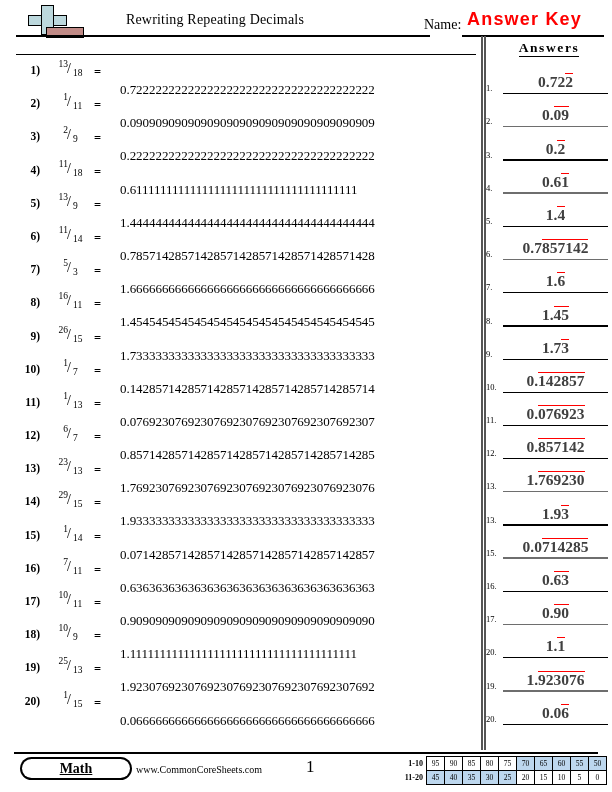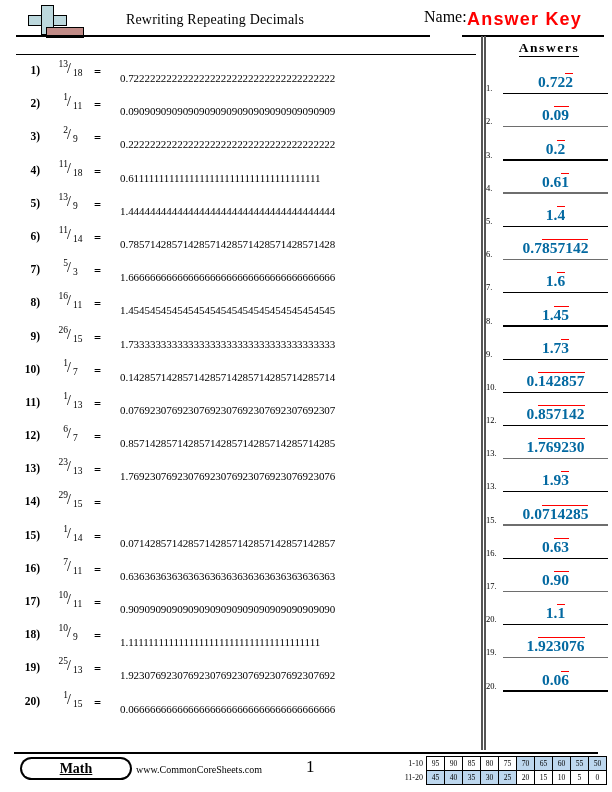--- a/index.html
+++ b/index.html
@@ -14,21 +14,21 @@
   .header{position:absolute;left:0;top:0;width:612px;height:42px;}
   .logo{position:absolute;left:22px;top:5px;width:58px;height:33px;}
   .logo .plus-v{position:absolute;left:19px;top:0px;width:13px;height:30px;background:#bcd8dd;border:1.2px solid #000;box-sizing:border-box;}
   .logo .plus-h{position:absolute;left:6px;top:10px;width:39px;height:11px;background:#bcd8dd;border:1.2px solid #000;box-sizing:border-box;}
   .logo .plus-mask{position:absolute;left:21px;top:12px;width:9px;height:7px;background:#bcd8dd;}
   .logo .bar{position:absolute;left:24px;top:22px;width:38px;height:11px;background:#c08a86;border:1.2px solid #000;box-sizing:border-box;}
   .title-main{
     position:absolute;left:0;top:12px;width:430px;text-align:center;
     font-size:14px;letter-spacing:.2px;
   }
-  .name-label{position:absolute;left:424px;top:8px;font-size:16px;}
+  .name-label{position:absolute;left:424px;top:17px;font-size:14px;}
   .answer-key{
     position:absolute;left:467px;top:9px;
     font-family:Liberation Sans, sans-serif;
     font-size:18px;font-weight:bold;color:#fe0000;letter-spacing:1.2px;
   }
   .hdr-rule-left{position:absolute;left:16px;top:35px;width:414px;height:2px;background:#000;}
   .hdr-rule-right{position:absolute;left:462px;top:35px;width:142px;height:2px;background:#000;}
 
   
   .instruction{
@@ -48,37 +48,37 @@
   .prow{position:relative;height:33.2px;}
   .pnum{
     position:absolute;left:14px;top:6px;width:26px;text-align:right;
     font-size:11.5px;font-weight:bold;
   }
   .frac{position:absolute;left:48px;top:1px;width:44px;height:24px;font-size:12px;}
   .frac .nu{position:absolute;left:0;top:0px;width:20px;text-align:right;font-size:9.5px;}
   .frac .sl{position:absolute;left:19px;top:2px;font-size:14px;}
   .frac .de{position:absolute;left:25px;top:9px;font-size:9.5px;}
   .eq{position:absolute;left:94px;top:7px;font-size:12.5px;font-weight:bold;}
-  .dec{position:absolute;left:120px;top:14px;font-size:11px;white-space:nowrap;letter-spacing:-0.05px;}
+  .dec{position:absolute;left:120px;top:24px;font-size:13px;white-space:nowrap;letter-spacing:-0.05px;}
 
   
   .ans-head{
     position:absolute;left:486px;top:40px;width:126px;text-align:center;
     font-size:13.5px;font-weight:bold;letter-spacing:1.6px;
   }
   .ans-head span{border-bottom:1.6px solid #000;padding-bottom:1px;}
   .answers{position:absolute;left:486px;top:64px;width:126px;}
   .arow{position:relative;height:33.2px;}
   .anum{position:absolute;left:0px;bottom:4px;font-size:8.5px;}
   .aline{position:absolute;left:17px;bottom:3px;width:105px;height:1.2px;background:#000;}
   .aline.grey{background:#6e6e6e;height:1.4px;}
   .aval{
     position:absolute;left:17px;bottom:6px;width:105px;text-align:center;
     font-family:"Liberation Serif", serif;
-    font-size:15.5px;font-weight:bold;color:#0369a1;white-space:nowrap;
+    font-size:15.5px;font-weight:bold;color:#404040;white-space:nowrap;
   }
   .aval .pre{display:inline-block;}
   .aval .rep{display:inline-block;border-top:1.7px solid #fe0000;line-height:1.02;}
 
   
   .foot-rule{position:absolute;left:14px;top:752px;width:584px;height:1.6px;background:#000;}
   .math-badge{
     position:absolute;left:20px;top:757px;width:112px;height:23px;
     background:#000;border-radius:12px;
   }
@@ -90,21 +90,21 @@
   .site{position:absolute;left:136px;top:764px;font-size:10px;}
   .pageno{position:absolute;left:306px;top:757px;font-size:17px;}
 
   .scale{position:absolute;left:396px;top:756px;}
   .scale table{border-collapse:collapse;}
   .scale td{
     font-size:7.6px;text-align:center;
     width:15px;height:11px;border:0.9px solid #000;
     font-family:"Liberation Serif", serif;
   }
-  .scale td.lbl{border:none;width:26px;text-align:right;padding-right:3px;font-size:8px;}
+  .scale td.lbl{border:none;width:26px;text-align:right;padding-right:3px;font-size:8px;font-weight:bold;}
   .scale td.hl{background:#bdd7ee;}
 </style>
 </head>
 <body>
 
 <div class="page">
 
   <div class="header">
     <div class="logo">
       <div class="plus-h"></div>
@@ -258,20 +258,21 @@
         <div class="dec">1.76923076923076923076923076923076923076</div>
       </div>
       <div class="prow">
         <div class="pnum">14)</div>
         <div class="frac">
           <span class="nu">29</span>
           <span class="sl">/</span>
           <span class="de">15</span>
         </div>
         <div class="eq">=</div>
+        <div class="dec">1.93333333333333333333333333333333333333</div>
       </div>
       <div class="prow">
         <div class="pnum">15)</div>
         <div class="frac">
           <span class="nu">1</span>
           <span class="sl">/</span>
           <span class="de">14</span>
         </div>
         <div class="eq">=</div>
         <div class="dec">0.07142857142857142857142857142857142857</div>
@@ -372,20 +373,25 @@
       </div>
       <div class="arow">
         <div class="anum">9.</div>
         <div class="aline"></div>
         <div class="aval"><span class="pre">1.7</span><span class="rep">3</span></div>
       </div>
       <div class="arow">
         <div class="anum">10.</div>
         <div class="aline"></div>
         <div class="aval"><span class="pre">0.</span><span class="rep">142857</span></div>
+      </div>
+      <div class="arow">
+        <div class="anum">11.</div>
+        <div class="aline"></div>
+        <div class="aval"><span class="pre">0.</span><span class="rep">076923</span></div>
       </div>
       <div class="arow">
         <div class="anum">12.</div>
         <div class="aline"></div>
         <div class="aval"><span class="pre">0.</span><span class="rep">857142</span></div>
       </div>
       <div class="arow">
         <div class="anum">13.</div>
         <div class="aline grey"></div>
         <div class="aval"><span class="pre">1.</span><span class="rep">769230</span></div>

